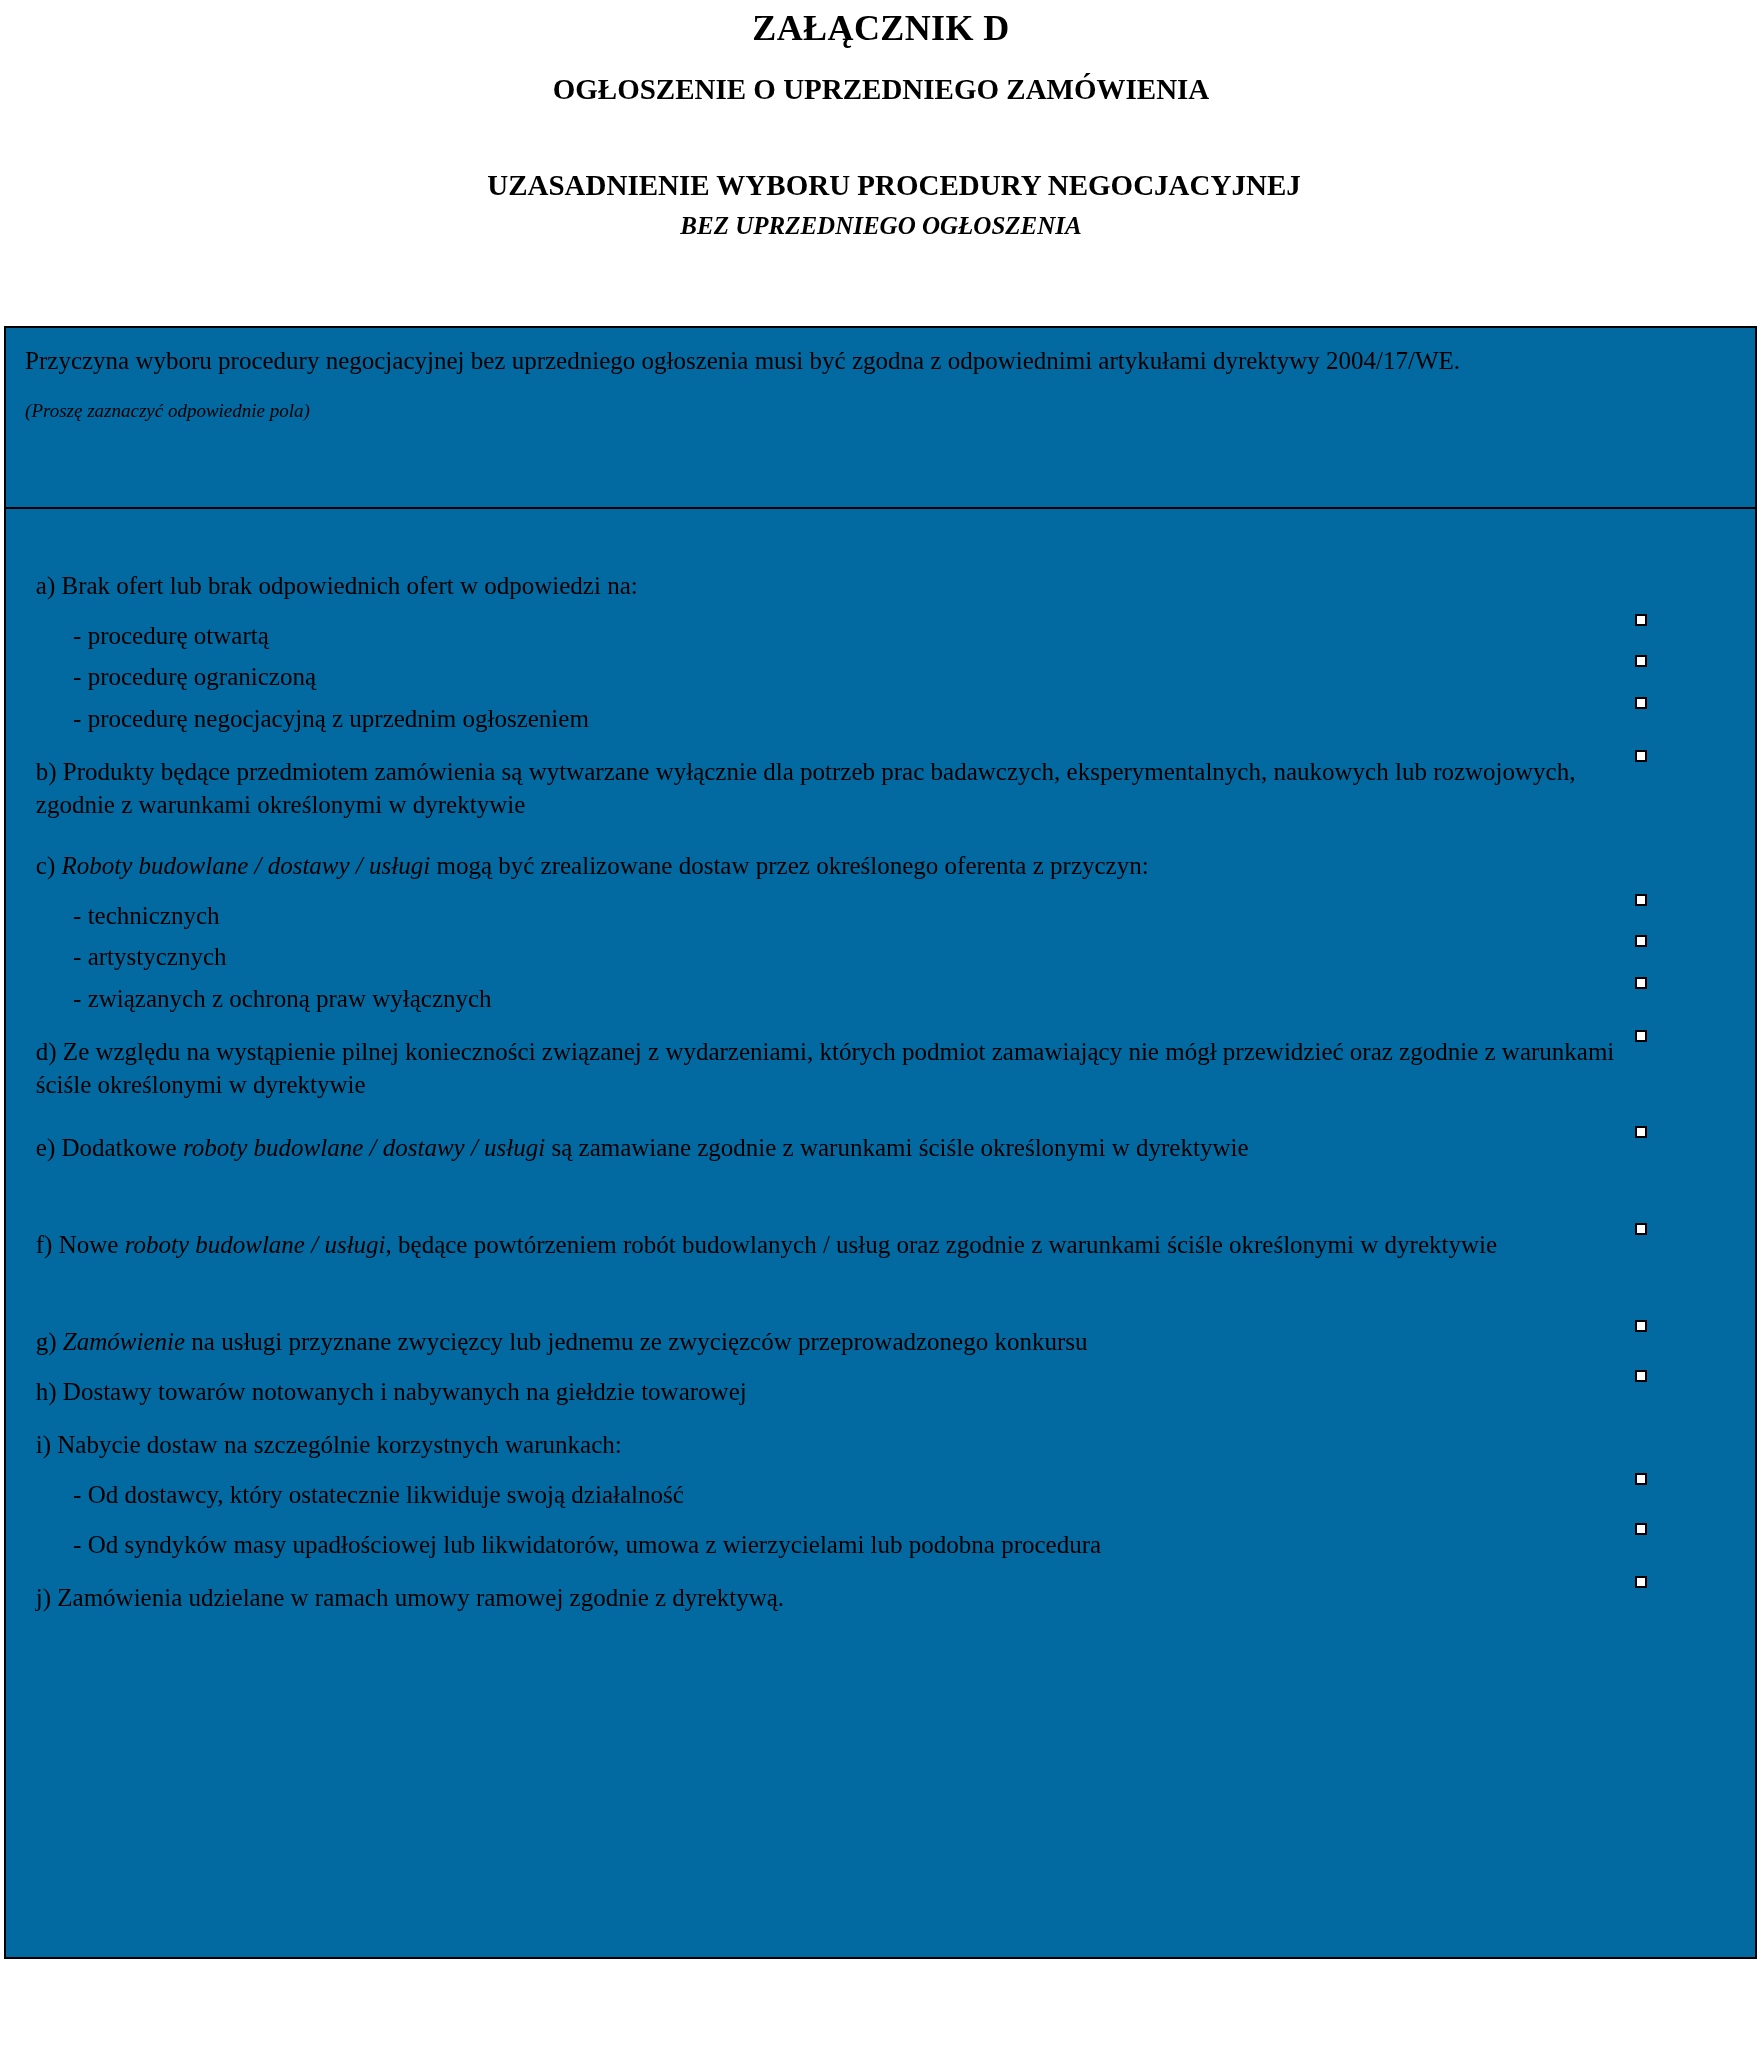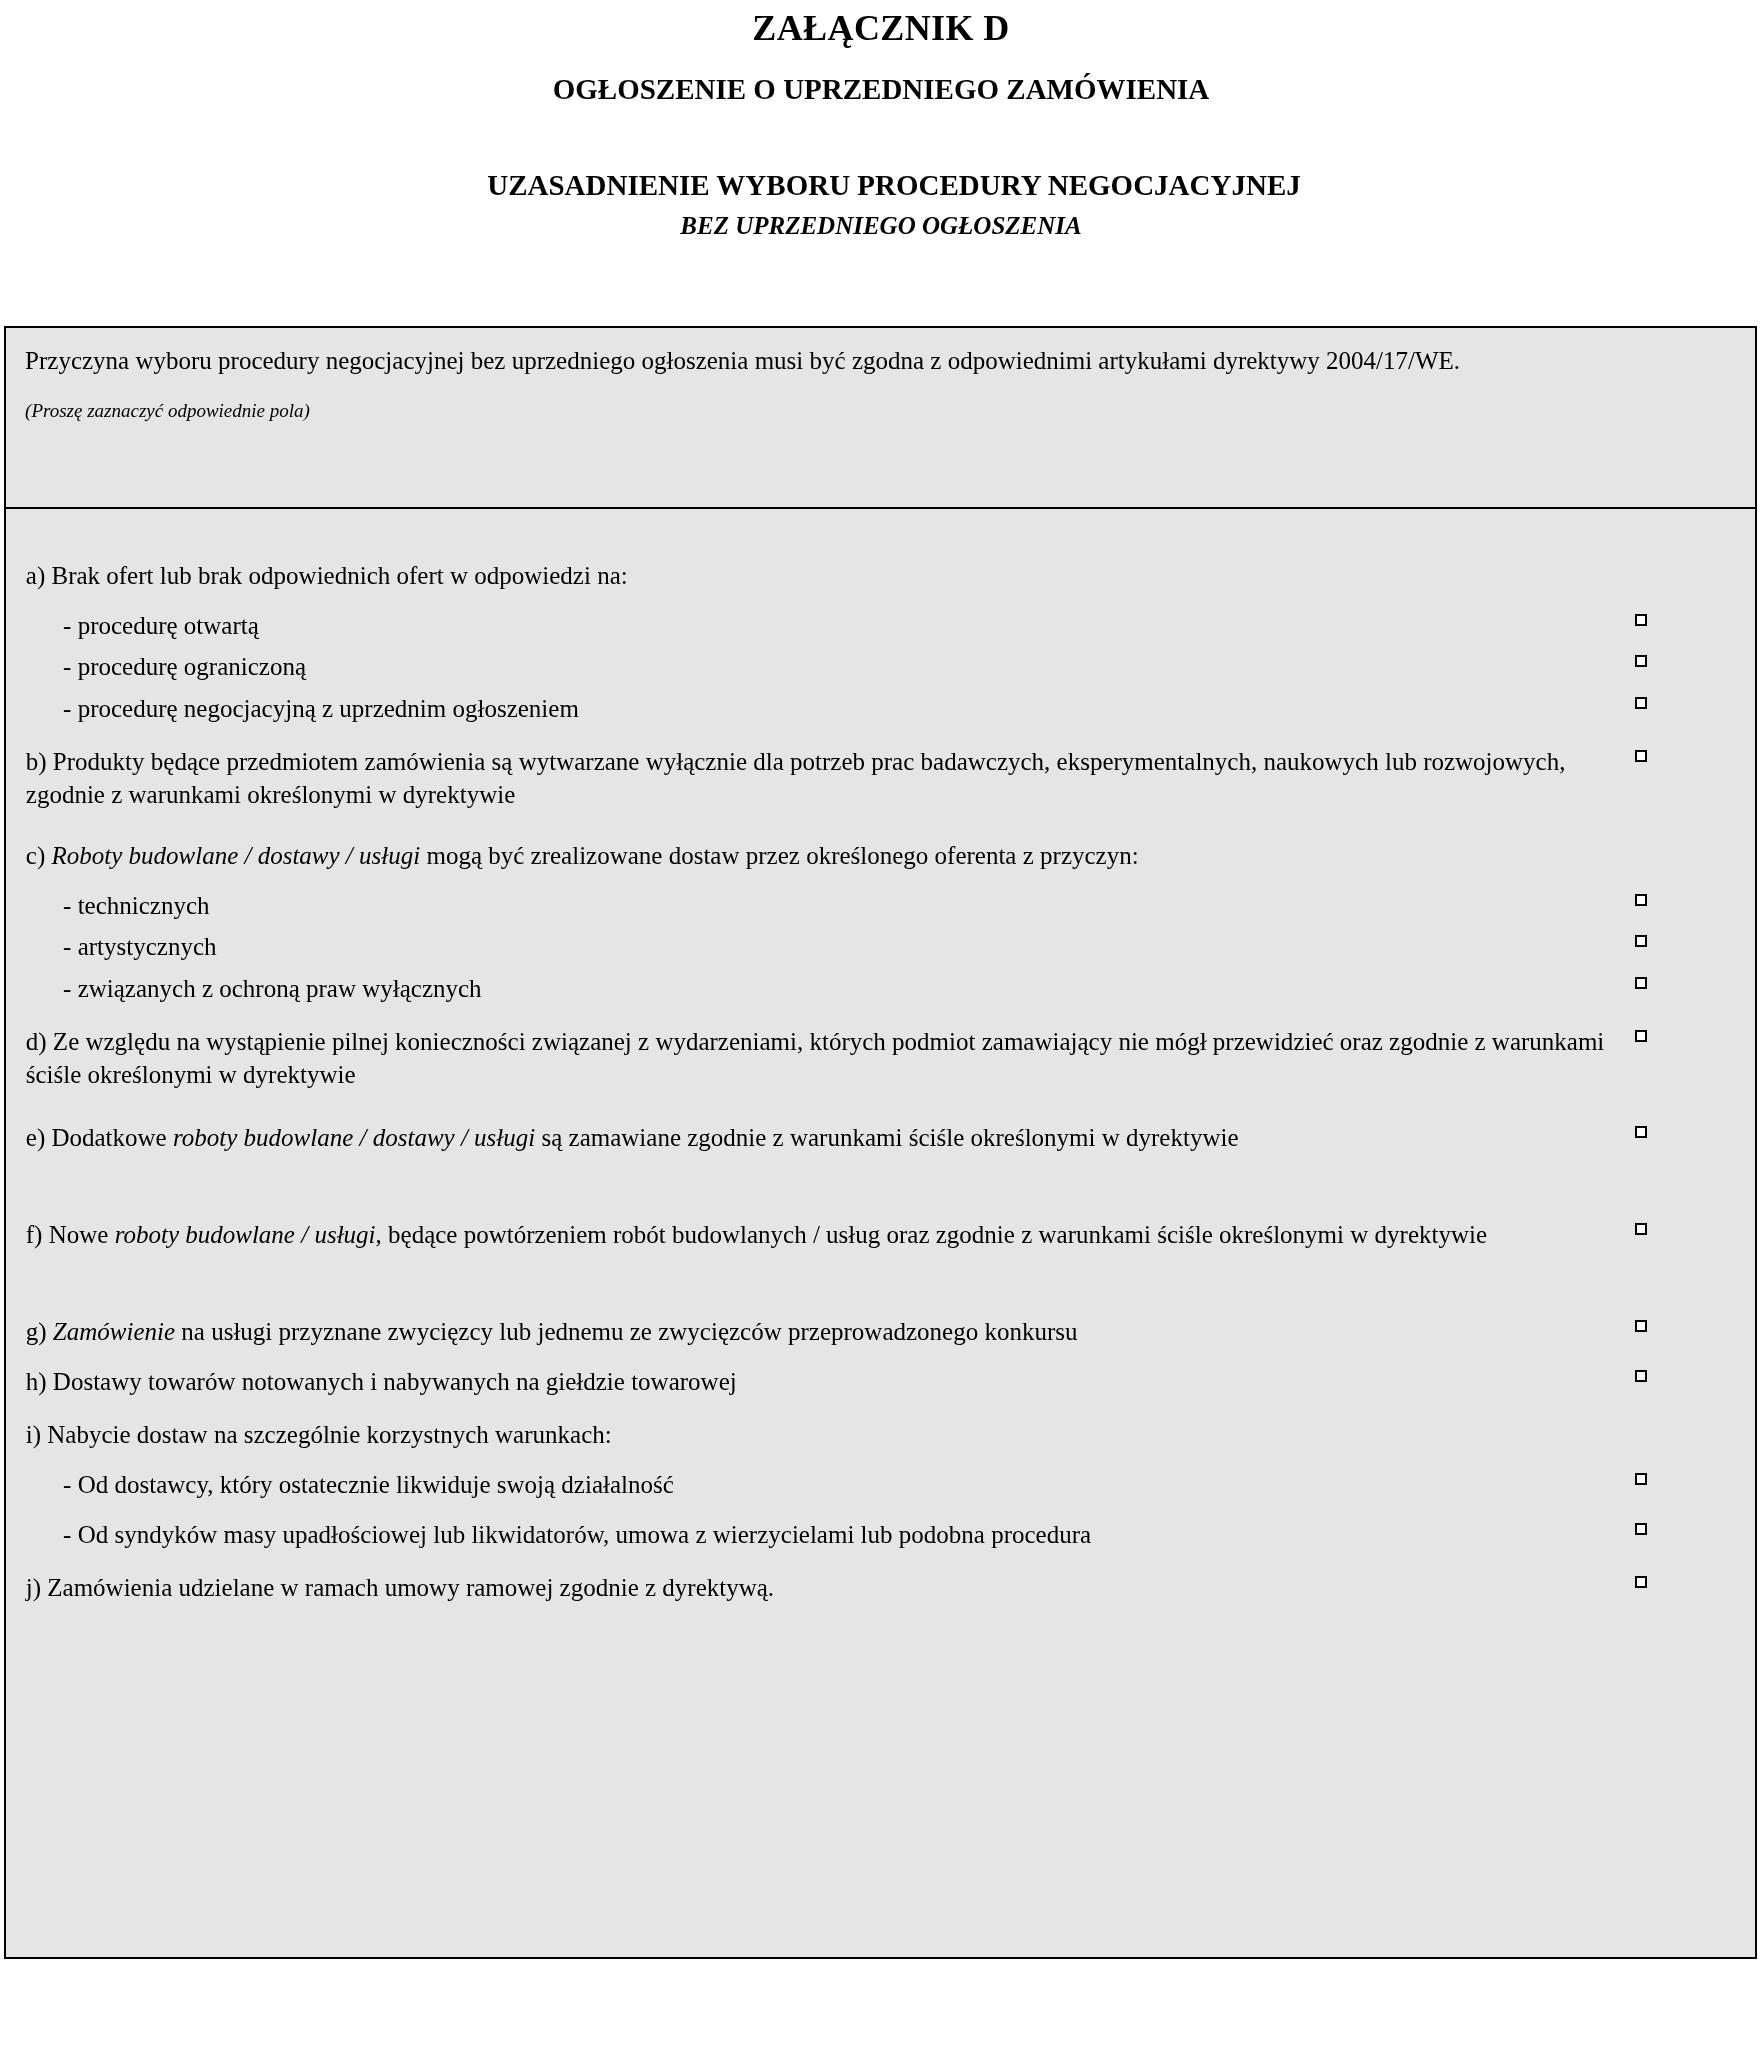--- a/index.html
+++ b/index.html
@@ -40,21 +40,21 @@
 
   
   .form-box {
     position: absolute;
     left: 4.1px;
     top: 326px;
     width: 1753px;
     height: 1633px;
     box-sizing: border-box;
     border: 2.9px solid #000000;
-    background: #e5e5e5;
+    background: #0369a1;
   }
 
   .intro-cell {
     position: relative;
     box-sizing: border-box;
     border-bottom: 2.9px solid #000000;
     padding: 15.7px 19px 15px 19px;
     height: 181px;
   }
   .intro-text {
@@ -79,21 +79,21 @@
     position: absolute;
     left: 0;
     width: 1748px;
     box-sizing: border-box;
   }
   .row .txt {
     position: absolute;
     top: 0;
     font-size: 25px;
     line-height: 1.33;
-    margin: 4px;
+    margin: 14px;
   }
   .lead .txt      { left: 15.7px;  width: 1583px; }
   .sub  .txt      { left: 53px; width: 1545px; }
   .wide .txt      { left: 15.7px;  width: 1599px; }
 
   .txt em { font-style: italic; }
 
   
   .checkbox {
     position: absolute;

